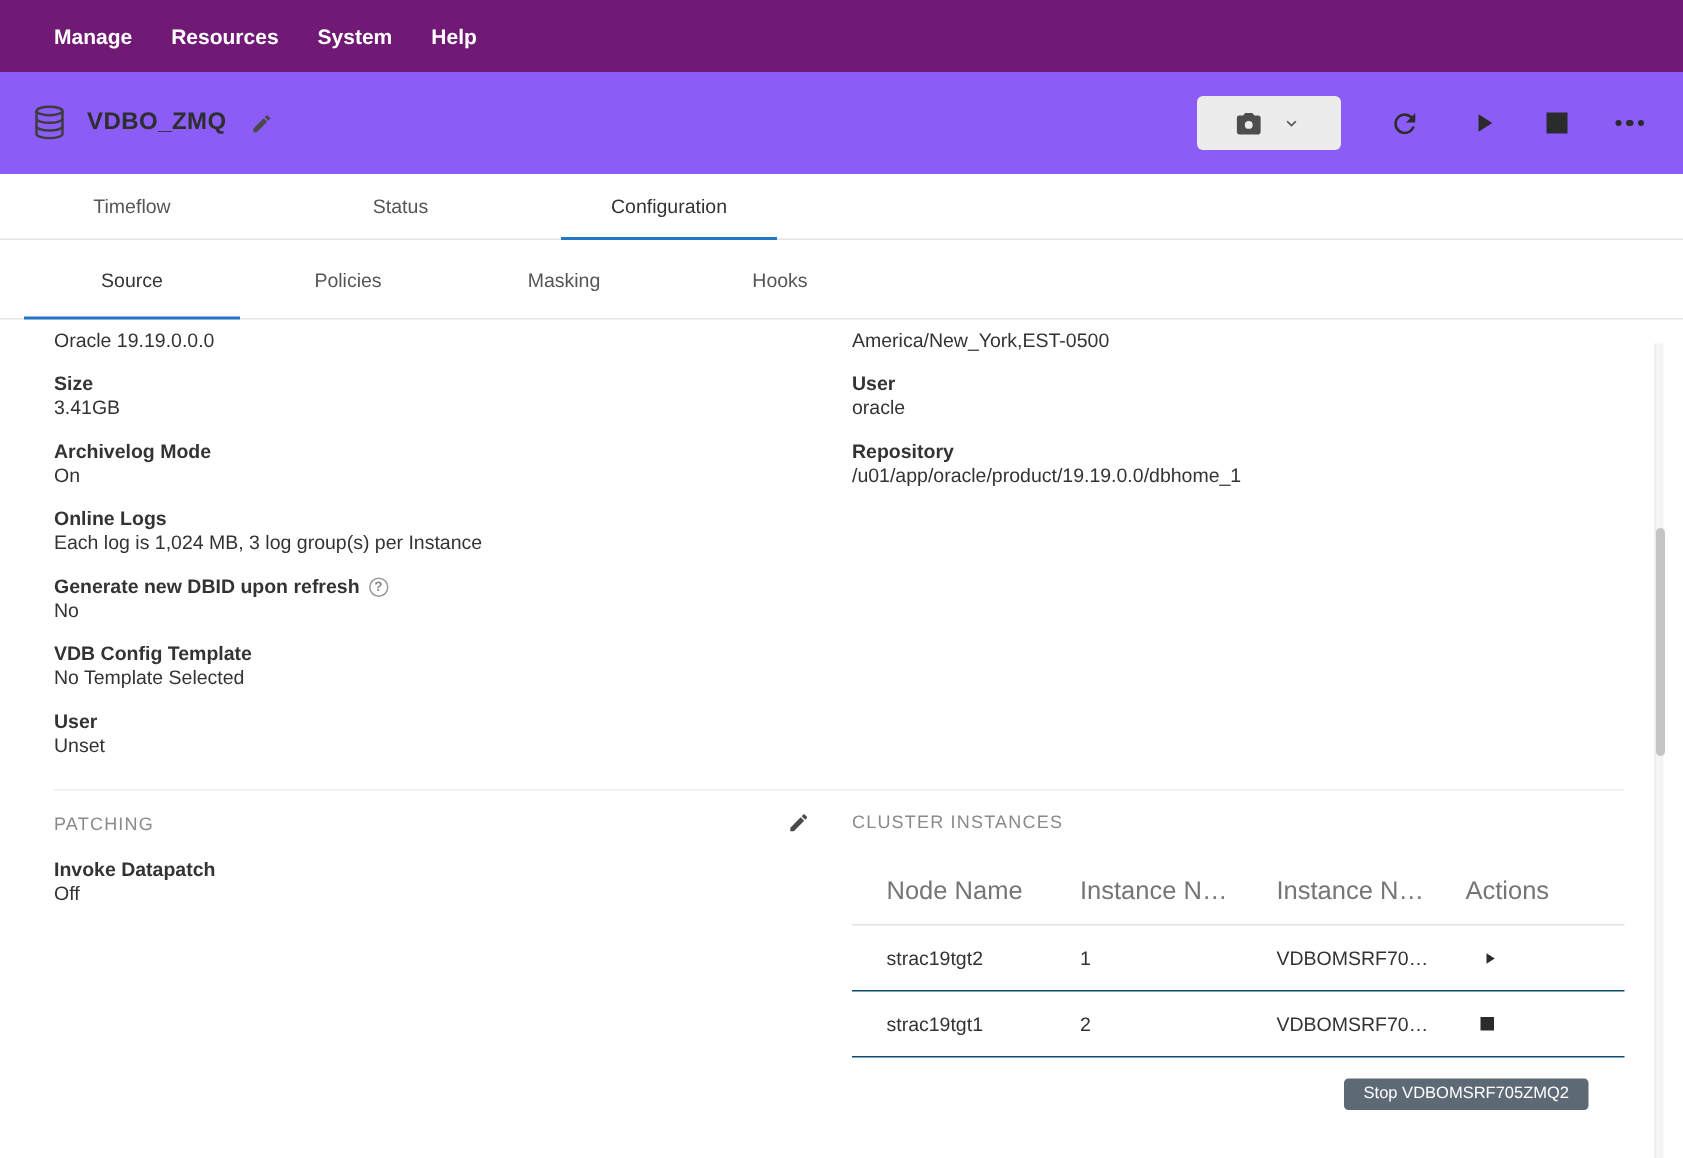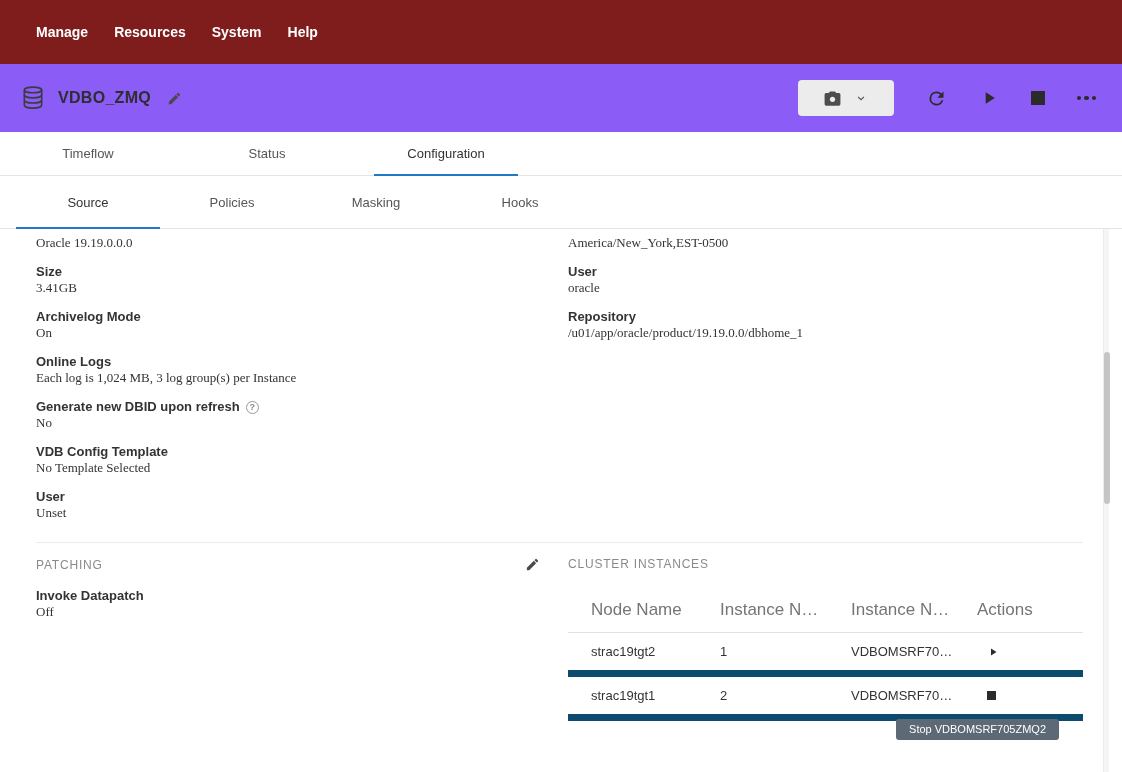--- a/index.html
+++ b/index.html
@@ -6,21 +6,21 @@
   html,body { width:1122px; height:772px; }
   body {
     font-family:"Liberation Sans", sans-serif;
     background:#ffffff;
     color:#333;
     overflow:hidden;
     position:relative;
   }
   
   .topnav {
-    height:64px; background:#7f1d1d;
+    height:48px; background:#701a75;
     display:flex; align-items:center;
     padding:0 36px; gap:26px;
   }
   .nav-item { color:#fff; font-size:14px; font-weight:bold; cursor:pointer; }
 
   
   .page-header {
     height:68px; display:flex; align-items:center;
     padding:0 26px 0 20px; background:#8b5cf6;
   }
@@ -59,21 +59,21 @@
     height:543px;
     padding:6px 39px 0 36px;
   }
   .upper { display:grid; grid-template-columns:532px 515px; }
   .lower {
     display:grid; grid-template-columns:532px 515px;
     border-top:1px solid #ececec; margin-top:8px; padding-top:14px;
   }
   .field { margin-bottom:13px; }
   .field-label { font-weight:bold; font-size:13px; line-height:16px; color:#333; }
-  .field-value { font-size:13px; line-height:16px; color:#333;font-family:Liberation Serif, serif; }
+  .field-value { font-size:13px; line-height:16px; color:#333; }
   .help-icon {
     display:inline-flex; align-items:center; justify-content:center;
     width:13px; height:13px; border-radius:50%;
     border:1px solid #9b9b9b; color:#8a8a8a;
     font-size:9px; font-weight:bold; margin-left:6px;
     vertical-align:1px; cursor:pointer;
   }
   .section-header {
     display:flex; align-items:flex-end; justify-content:space-between;
     font-size:12px; color:#8a8a8a; letter-spacing:0.8px;
@@ -86,21 +86,21 @@
   .itable { margin-top:8px; }
   .itable-head, .itable-row {
     display:grid; grid-template-columns:129px 131px 126px 1fr;
     padding-left:23px; align-items:center;
   }
   .itable-head {
     height:46px; border-bottom:1px solid #e2e2e2;
     font-size:17px; color:#757575;
   }
   .itable-row {
-    height:44px; border-bottom:7px solid #0c4a6e;
+    height:44px; border-bottom:1px solid #0c4a6e;
     font-size:13px; color:#333;
   }
   .cell-action { display:flex; align-items:center; padding-left:10px; }
   .row-stop { width:9px; height:9px; background:#2b2b2b; display:block; cursor:pointer; }
   .row-play { cursor:pointer; display:flex; }
 
   
   .tooltip {
     position:absolute; top:719px; right:63px;
     background:#5d6975; color:#fff;

